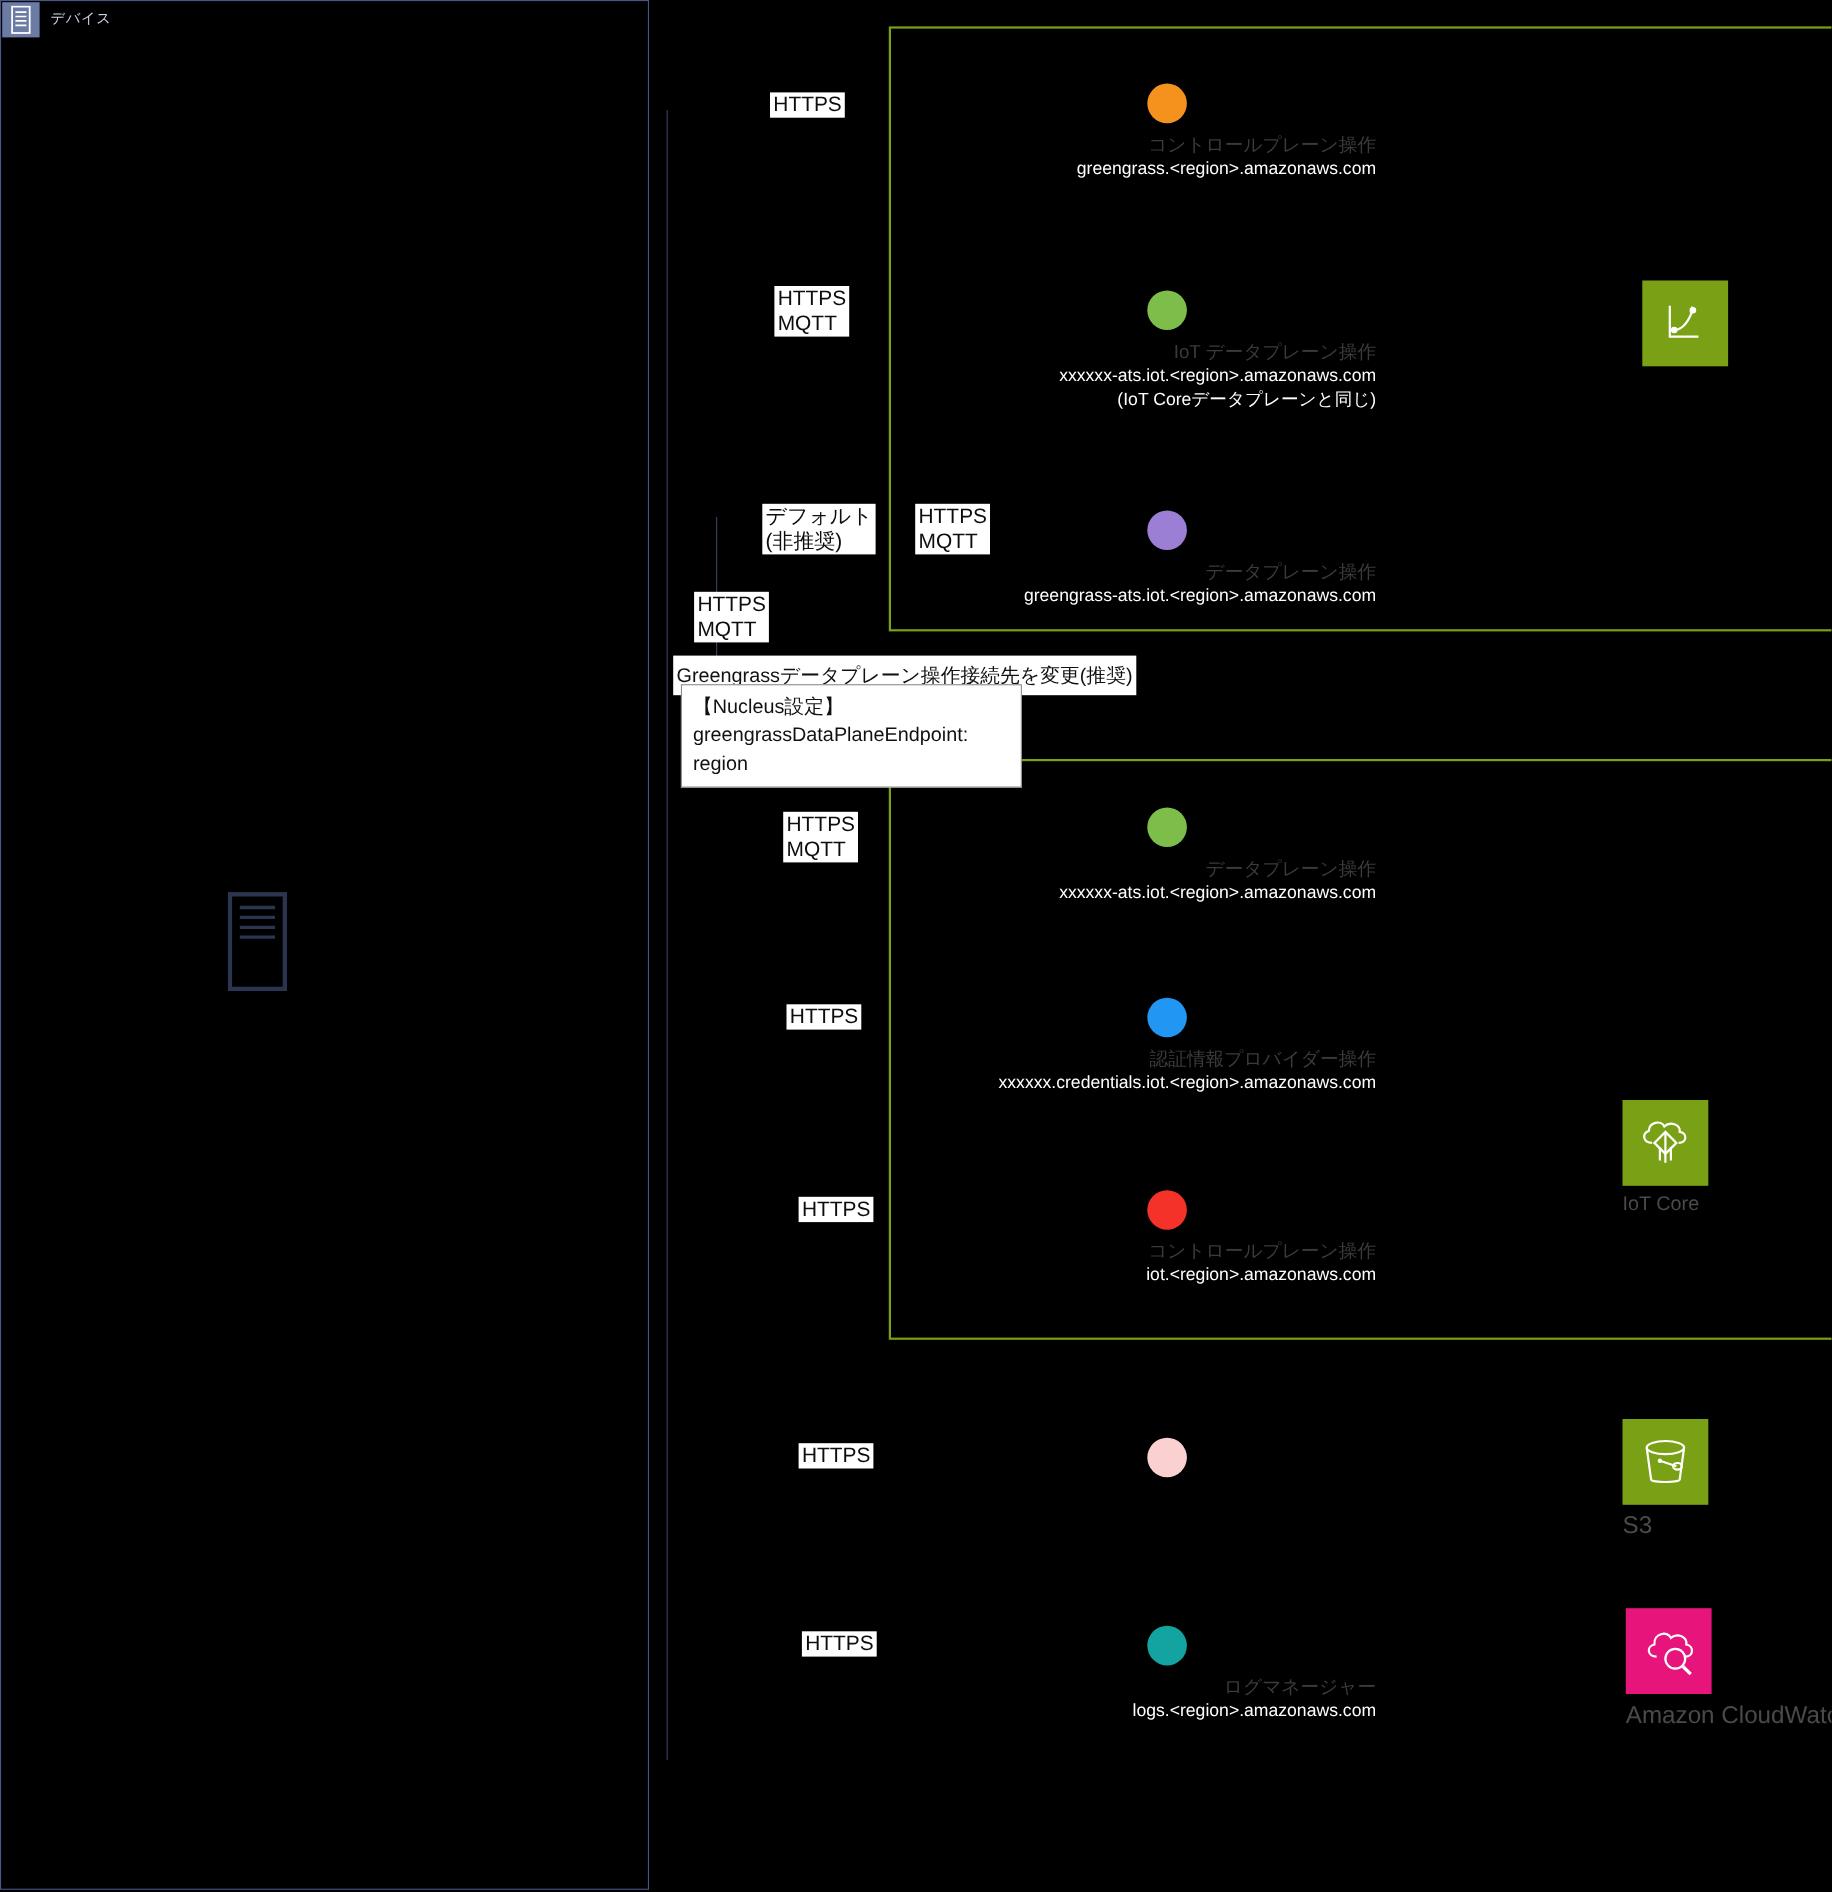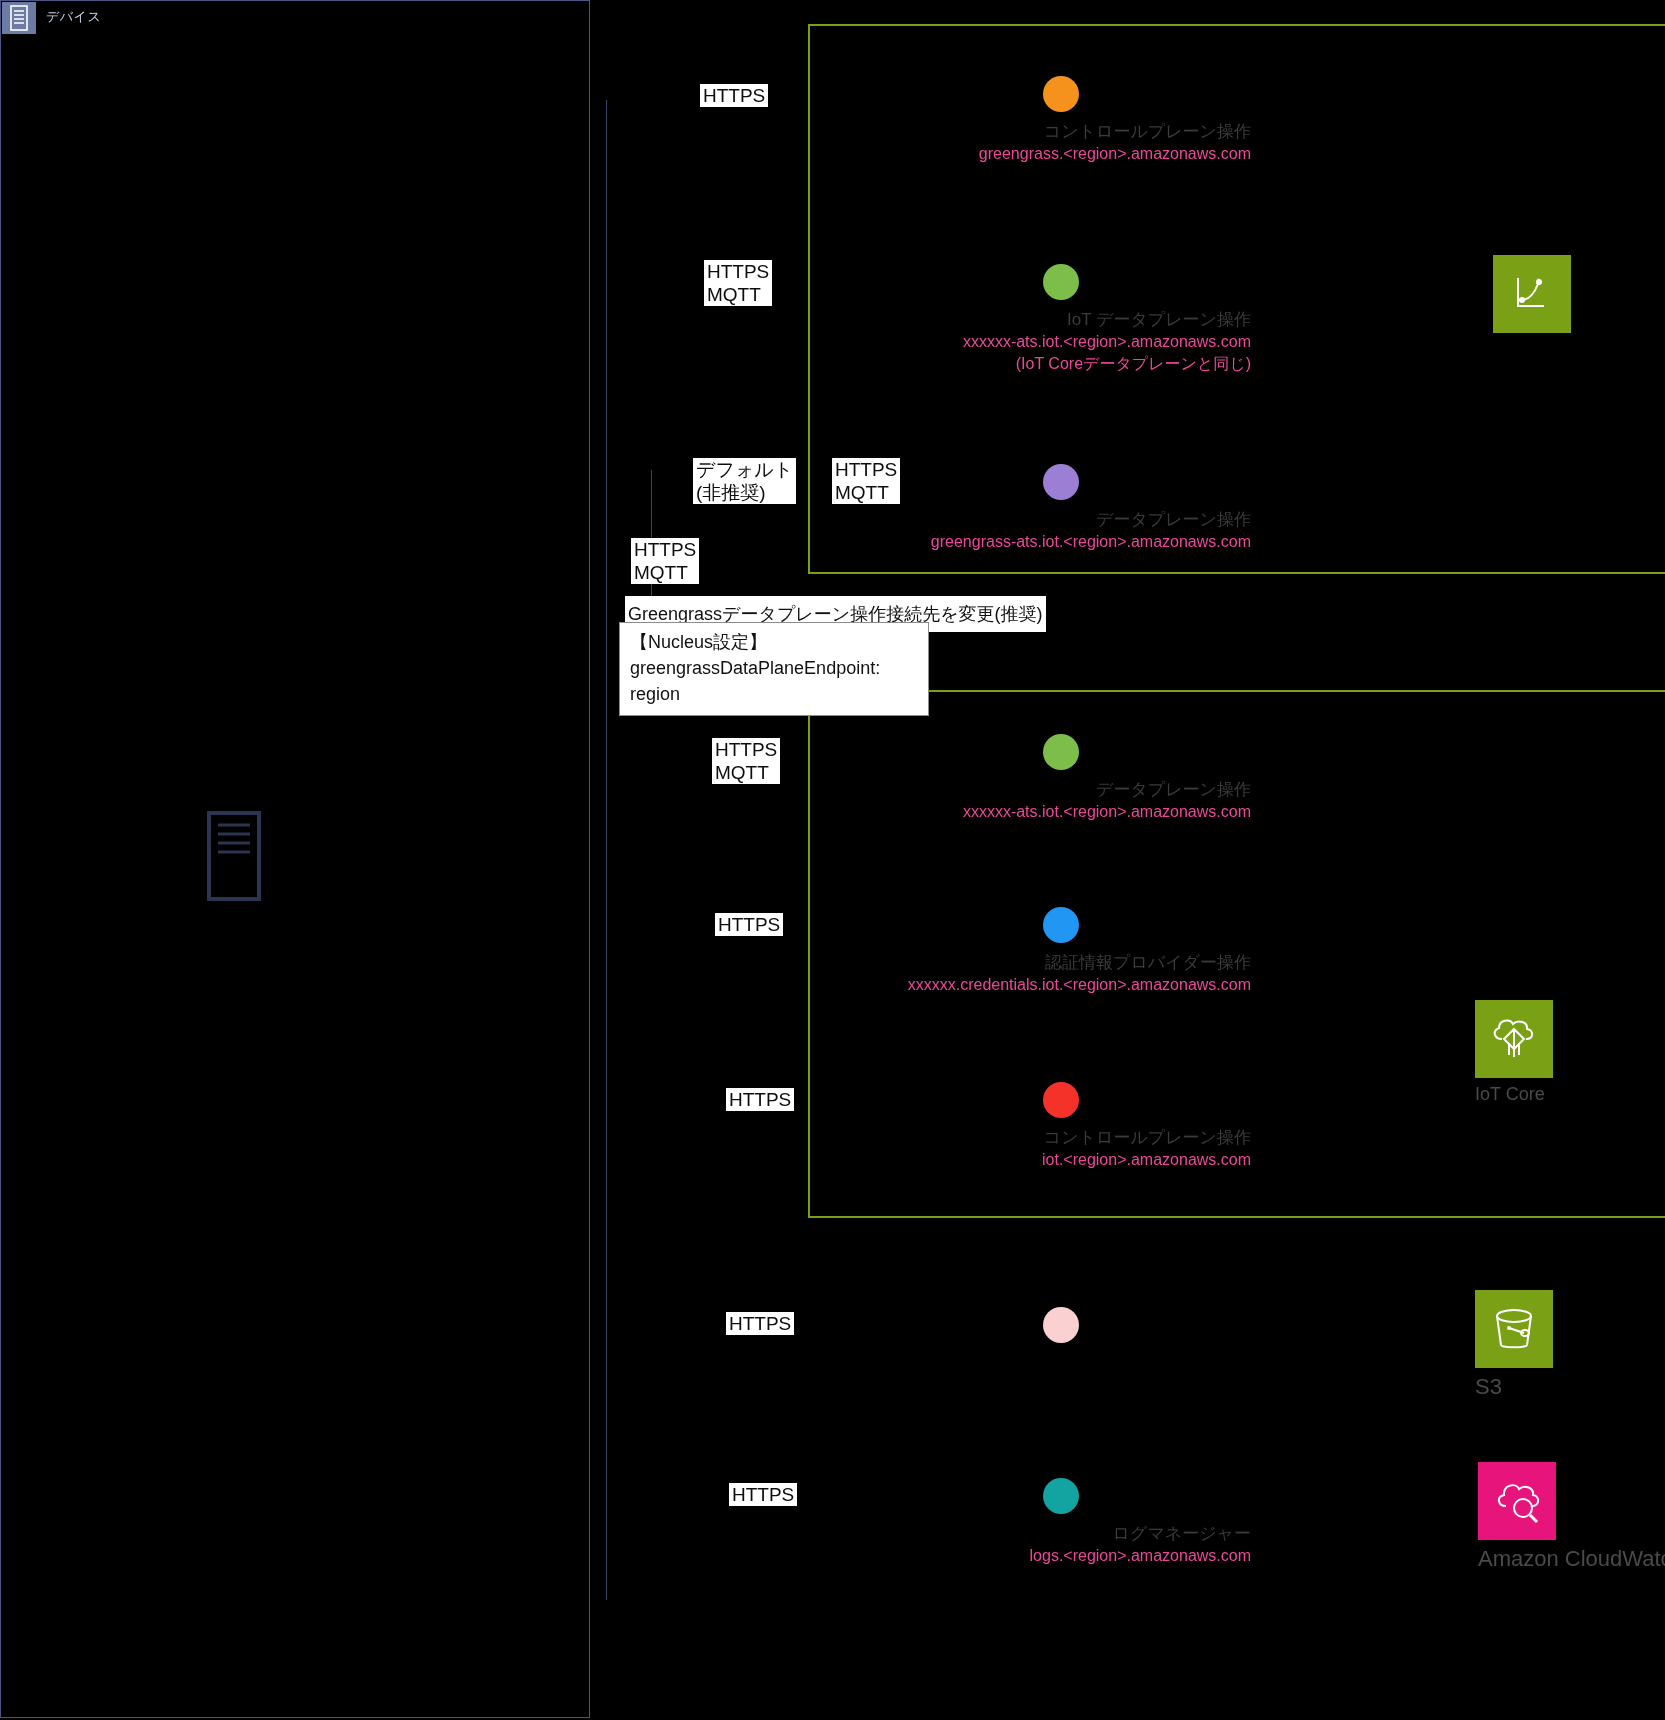--- a/index.html
+++ b/index.html
@@ -28,25 +28,25 @@
   
   .proto{position:absolute;background:#ffffff;color:#0d0d0d;font-size:19px;
     line-height:23px;padding:0 3px;white-space:pre;}
   .proto.center{text-align:left;}
 
   
   .node{position:absolute;width:380px;margin-left:-190px;text-align:right;}
   .dot{width:36px;height:36px;border-radius:50%;margin:0 auto;}
   .node-title{margin-top:8px;font-size:17px;color:#3b3b3b;line-height:23px;
     white-space:nowrap;}
-  .node-sub{font-size:16px;color:#ec4899;line-height:22px;white-space:nowrap;}
+  .node-sub{font-size:16px;color:#ffffff;line-height:22px;white-space:nowrap;}
 
   
   .callout-title{position:absolute;background:#fff;color:#111;font-size:18px;
-    line-height:24px;padding:6px 3px;white-space:nowrap;margin-left:13px;}
+    line-height:24px;padding:6px 3px;white-space:nowrap;}
   .callout-body{position:absolute;background:#fff;color:#111;border:1px solid #8c8c8c;
     font-size:18px;line-height:26px;padding:6px 10px 8px 10px;white-space:pre-line;}
 
   
   .svc{position:absolute;}
   .svc-tile{width:78px;height:78px;display:flex;align-items:center;justify-content:center;}
   .svc-label{margin-top:6px;font-size:18px;color:#4a4a4a;white-space:nowrap;}
   .svc-label.big{font-size:22px;}
   .tile-green{background:#7aa116;}
   .tile-pink{background:#e7157b;}

